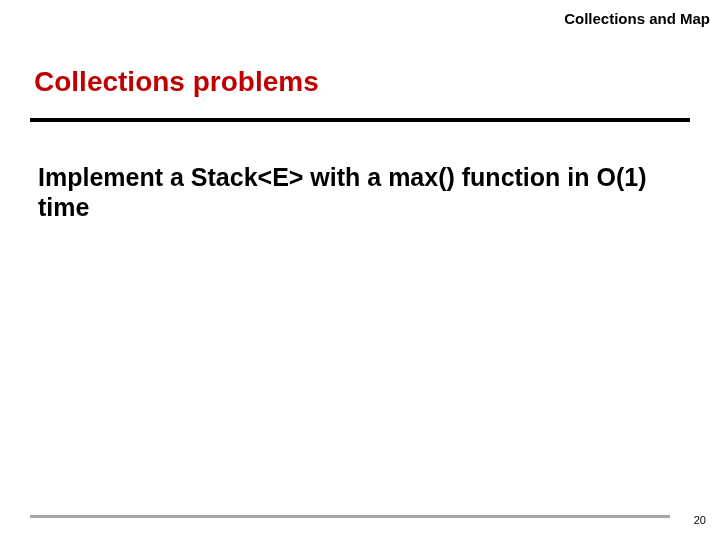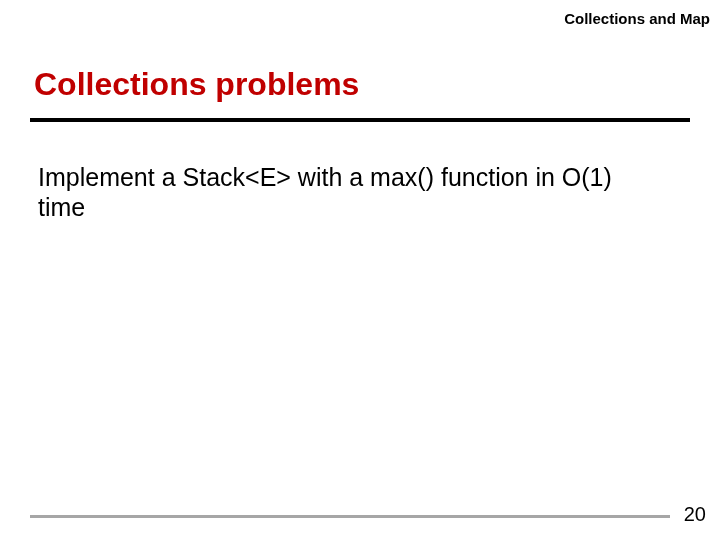--- a/index.html
+++ b/index.html
@@ -1,24 +1,24 @@
 <!DOCTYPE html>
 <html><head>
 <meta charset="utf-8">
 <style>
   * { margin: 0; padding: 0; box-sizing: border-box; }
   html, body { width: 720px; height: 540px; font-family: Arial, Helvetica, sans-serif; background: #fff; color: #000; }
   .slide { position: relative; width: 720px; height: 540px; }
   .header-label { position: absolute; top: 10px; right: 10px; text-align: right; font-weight: bold; font-size: 15px; line-height: 1.15; }
-  .title { position: absolute; top: 66px; left: 34px; font-size: 32px; font-weight: bold; color: #c00000; }
+  .title { position: absolute; top: 66px; left: 34px; font-size: 28px; font-weight: bold; color: #c00000; }
   .hr { position: absolute; top: 118px; left: 30px; width: 660px; height: 4px; background: #000; }
-  .subtitle { position: absolute; top: 162px; left: 38px; width: 620px; font-size: 25px; font-weight: normal; line-height: 1.2; }
+  .subtitle { position: absolute; top: 162px; left: 38px; width: 620px; font-size: 25px; font-weight: bold; line-height: 1.2; }
   .body { position: absolute; top: 256px; left: 38px; width: 630px; font-size: 20px; line-height: 1.2; }
   .footer-line { position: absolute; bottom: 22px; left: 30px; width: 640px; height: 3px; background: #a6a6a6; }
-  .page-num { position: absolute; bottom: 14px; right: 14px; font-size: 20px; }
+  .page-num { position: absolute; bottom: 14px; right: 14px; font-size: 11px; }
 </style>
 </head>
 <body>
 
 <div class="slide">
   <div class="header-label">Collections and Map</div>
   <div class="title">Collections problems</div>
   <div class="hr"></div>
   <div class="subtitle">Implement a Stack&lt;E&gt; with a max() function in O(1) time</div>
   <div class="footer-line"></div>

